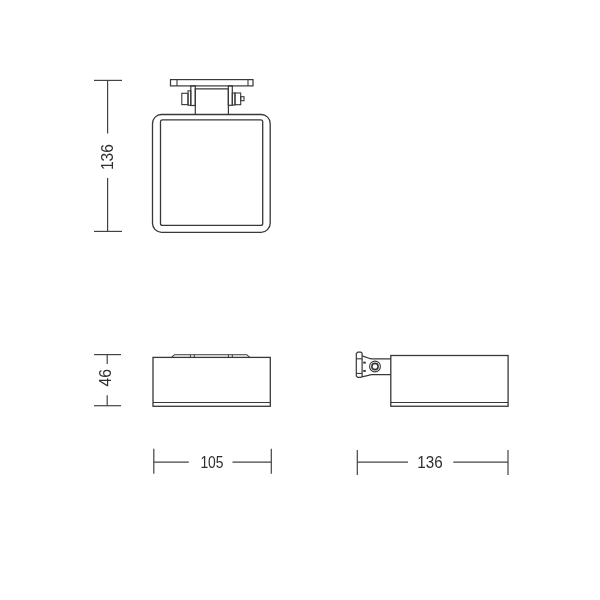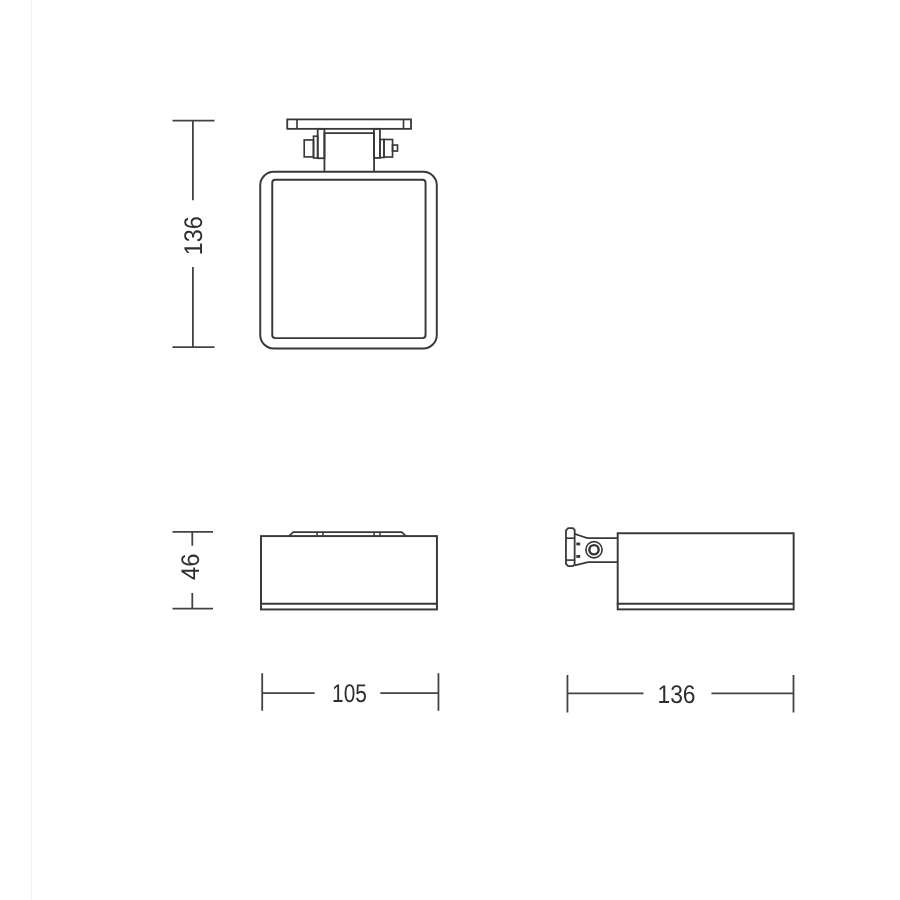--- a/index.html
+++ b/index.html
@@ -1,16 +1,16 @@
 <!DOCTYPE html>
 <html><head>
 <meta charset="utf-8">
 <style>
   html,body{margin:0;padding:0;background:#ffffff;}
-  .wrap{width:492px;height:600px;background:#e5e5e5;margin-left:21px;}
+  .wrap{width:492px;height:600px;background:#be185d;}
   text{font-family:"Liberation Sans",sans-serif;fill:#2e2e2e;}
 </style>
 </head>
 <body>
 <div class="wrap">
 <svg width="600" height="600" viewBox="0 0 600 600" xmlns="http://www.w3.org/2000/svg">
 
   <rect x="0" y="0" width="600" height="600" fill="#ffffff"></rect>
 
   <rect x="152.5" y="114.5" width="117.7" height="117.8" rx="9" ry="9" fill="none" stroke="#383838" stroke-width="1.3"></rect>

